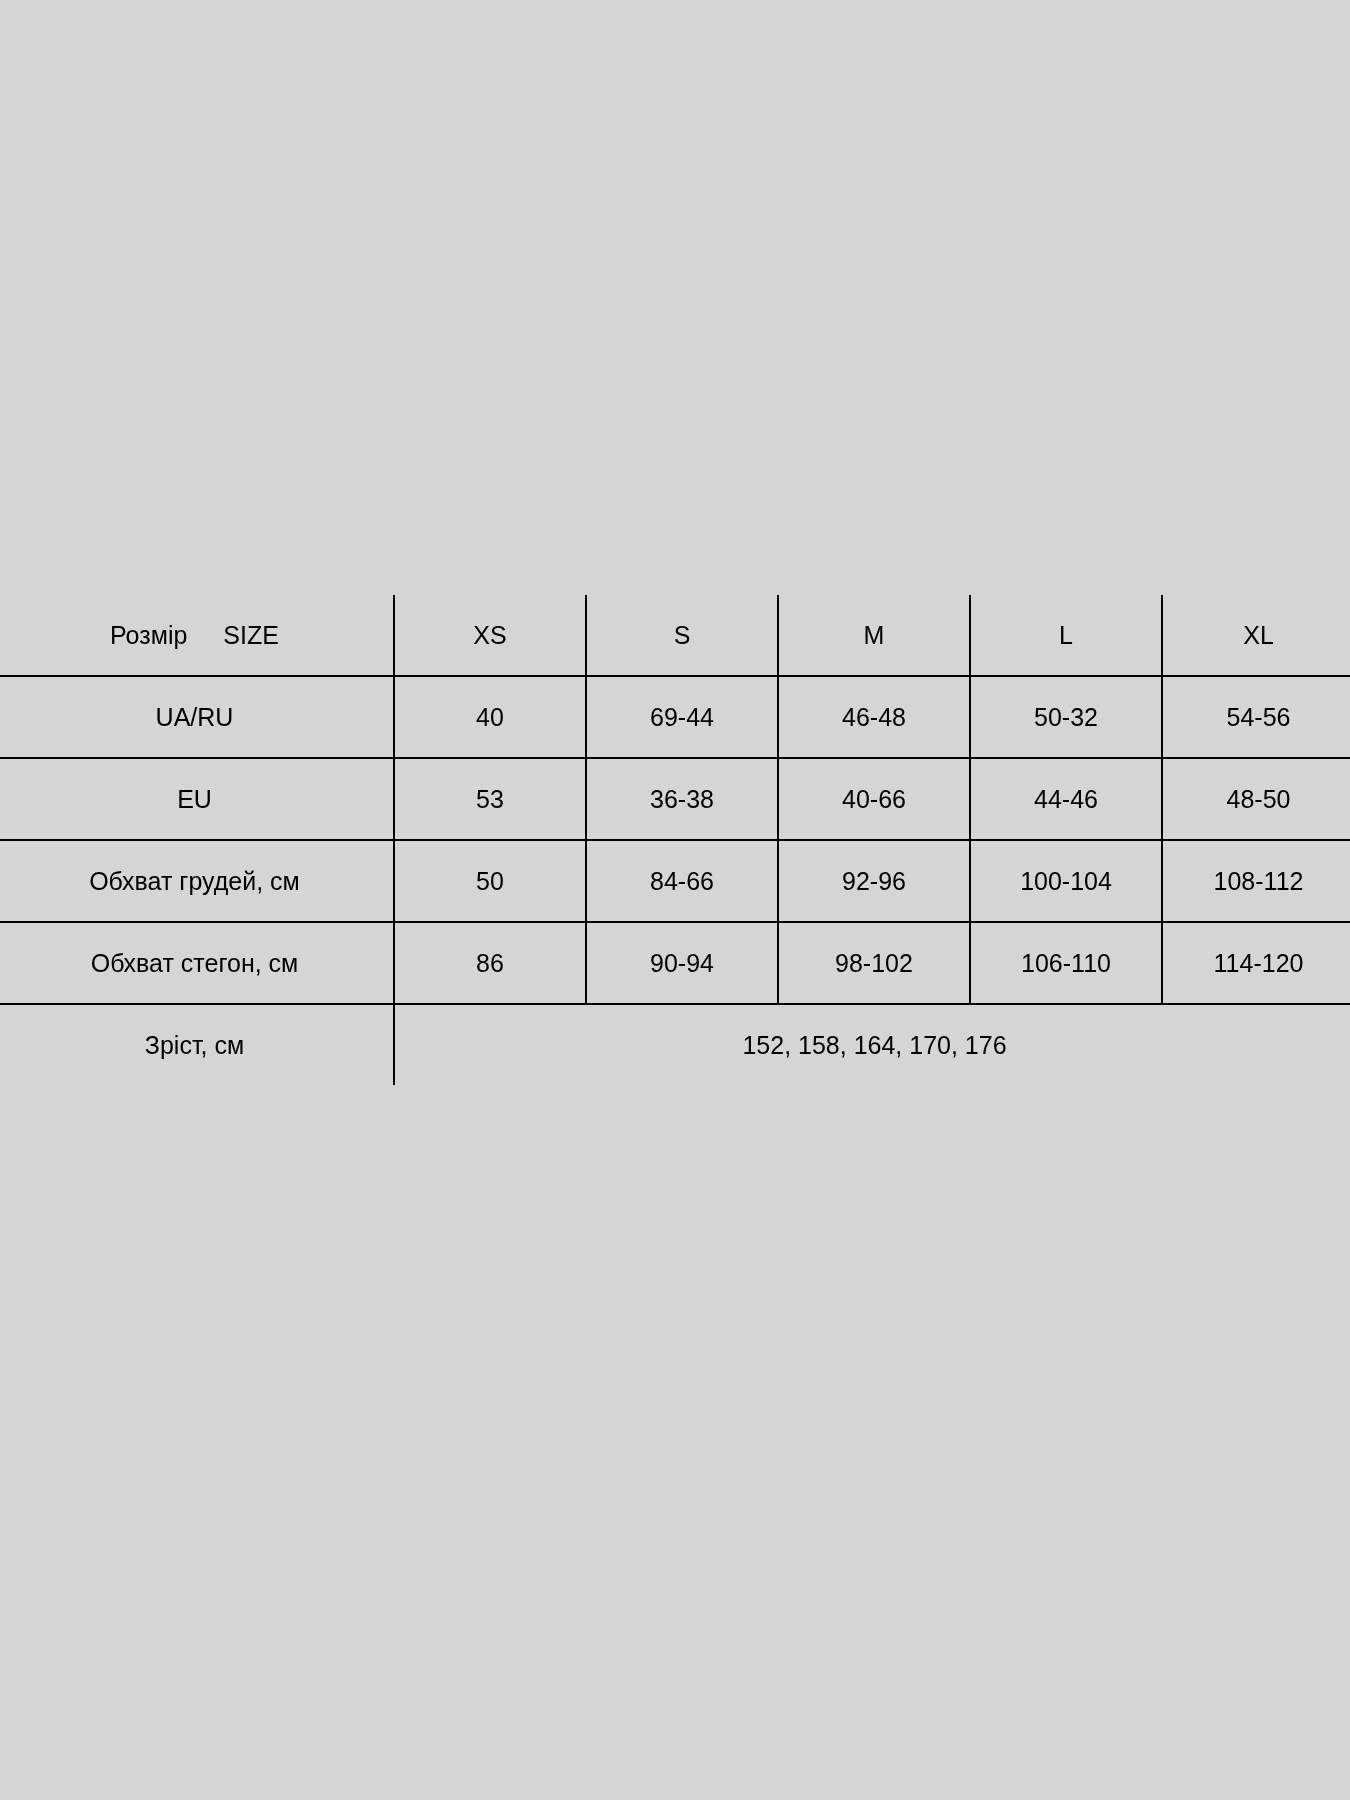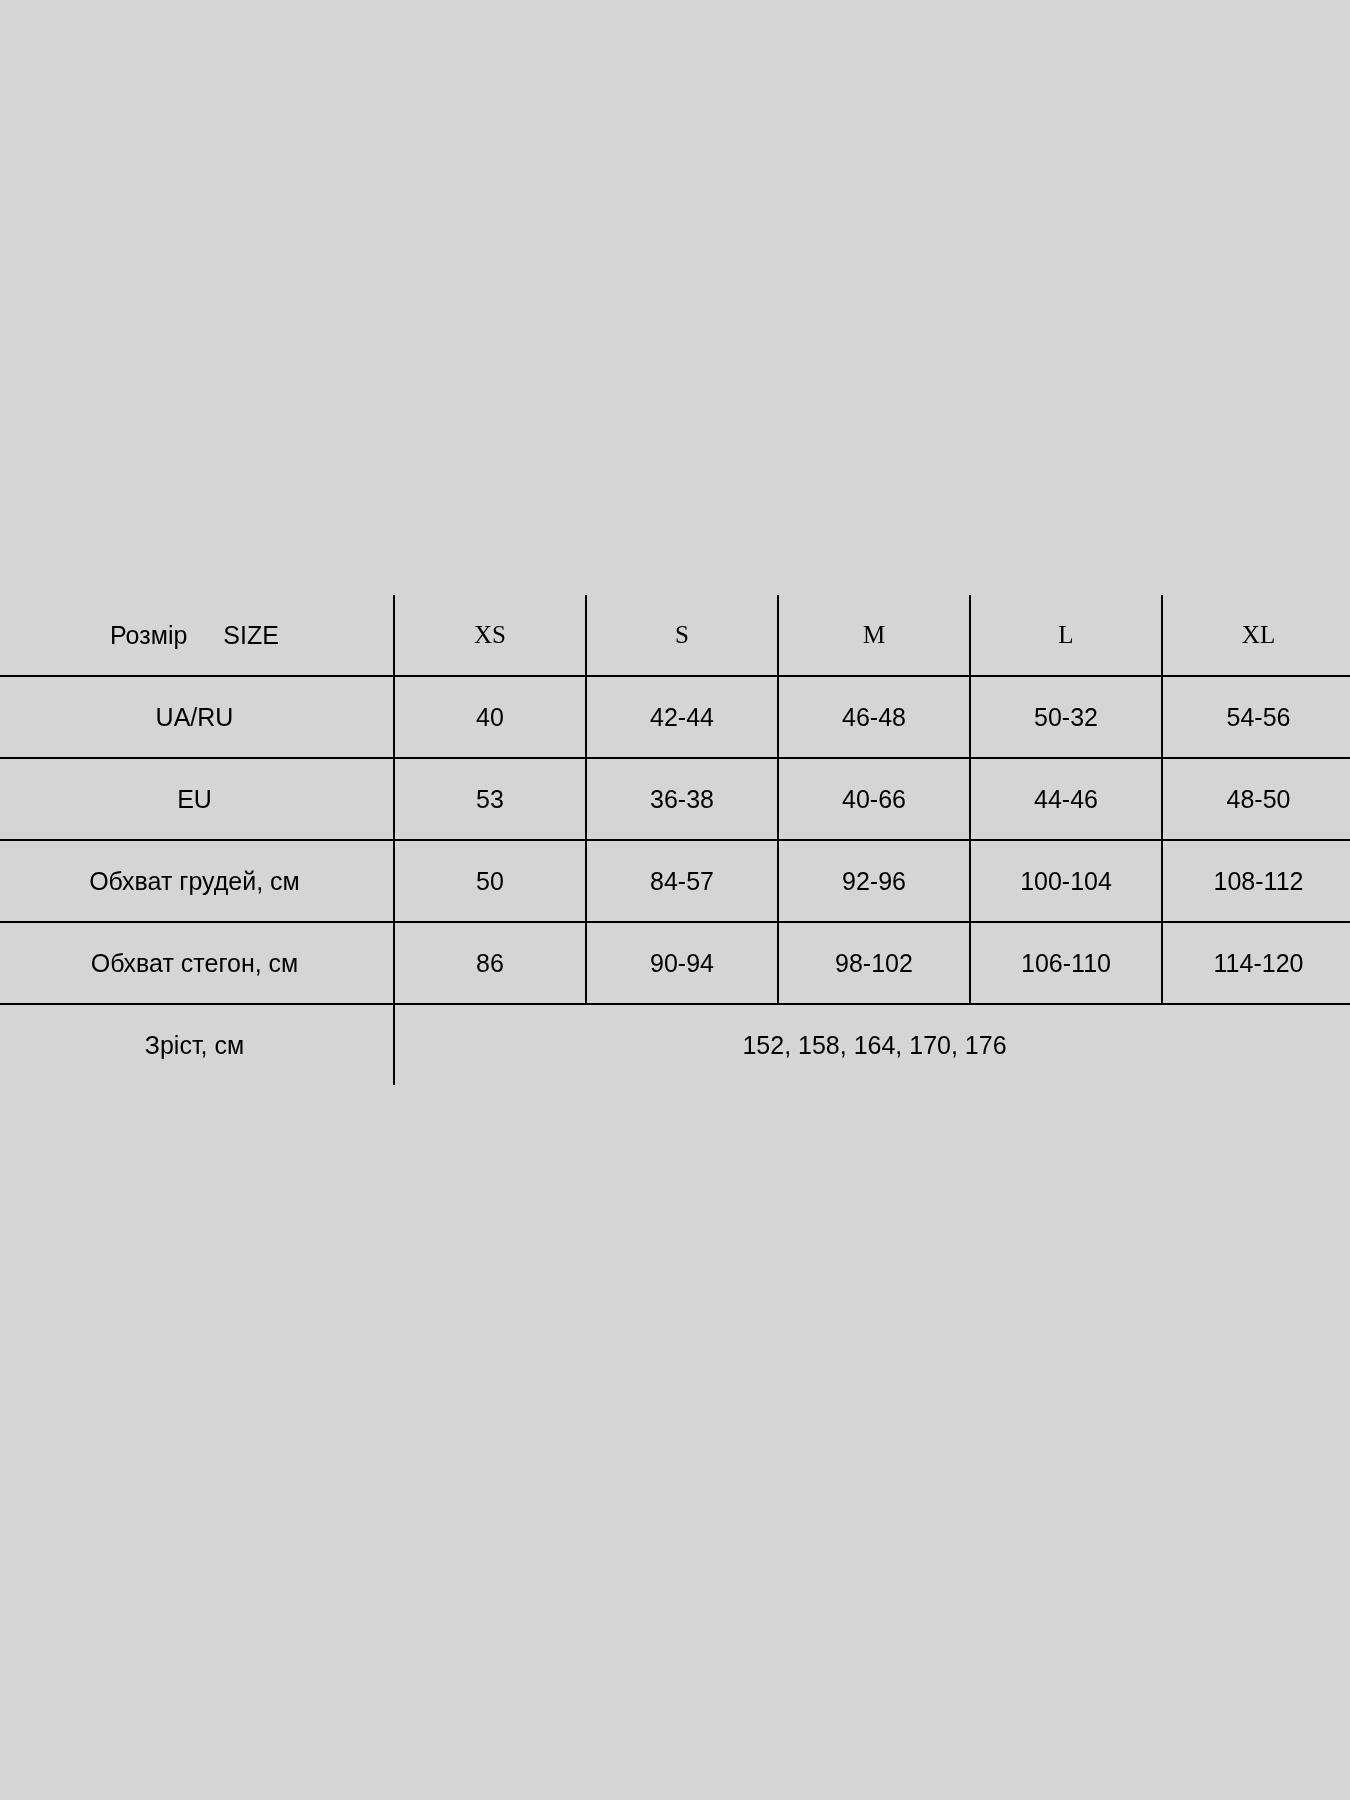--- a/index.html
+++ b/index.html
@@ -85,21 +85,20 @@
     white-space: nowrap;
   }
   .head-label .word-gap {
     display: inline-block;
     width: 36px;
   }
 
   .head-size {
     font-weight: bold;
     font-size: 28px;
-    font-family: Liberation Serif, serif;
   }
 
   
   td.height-values {
     border: none;
     border-left: 2px solid #000000;
     font-size: 27px;
     text-align: center;
     height: 84px;
   }
@@ -127,39 +126,39 @@
           <th class="head-size">XS</th>
           <th class="head-size">S</th>
           <th class="head-size">M</th>
           <th class="head-size">L</th>
           <th class="head-size">XL</th>
         </tr>
 
         <tr>
           <td class="row-label">UA/RU</td>
           <td>40</td>
-          <td>42-44</td>
+          <td>69-44</td>
           <td>46-48</td>
           <td>50-32</td>
           <td>54-56</td>
         </tr>
 
         <tr>
           <td class="row-label">EU</td>
           <td>53</td>
           <td>36-38</td>
           <td>40-66</td>
           <td>44-46</td>
           <td>48-50</td>
         </tr>
 
         <tr>
           <td class="row-label">Обхват грудей, см</td>
           <td>50</td>
-          <td>84-57</td>
+          <td>84-66</td>
           <td>92-96</td>
           <td>100-104</td>
           <td>108-112</td>
         </tr>
 
         <tr>
           <td class="row-label">Обхват стегон, см</td>
           <td>86</td>
           <td>90-94</td>
           <td>98-102</td>

